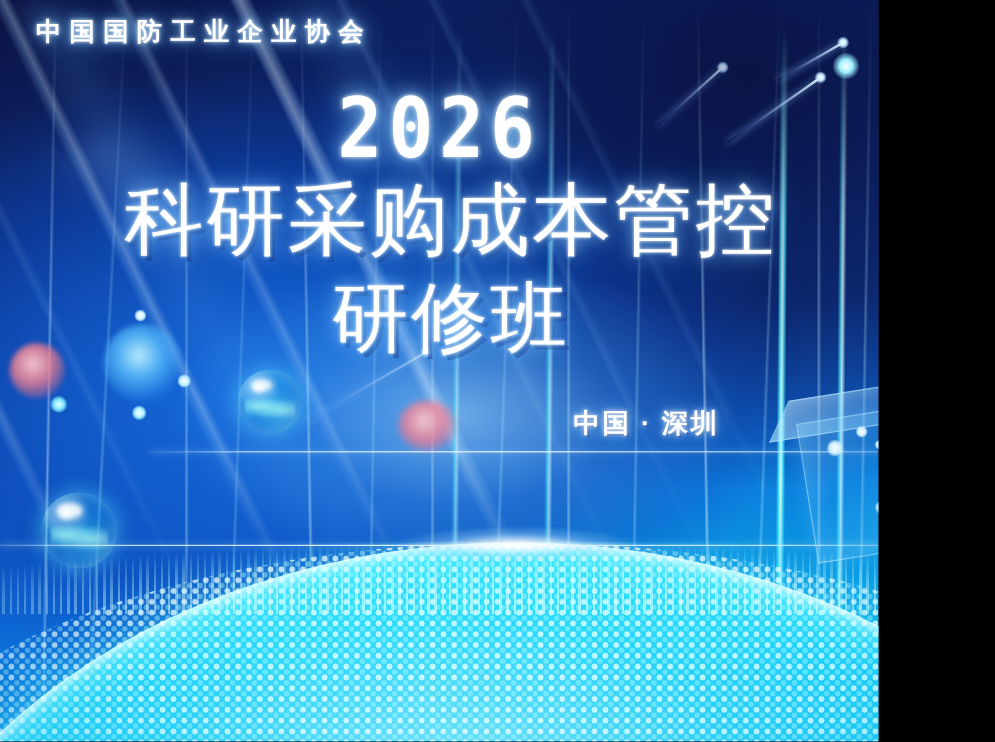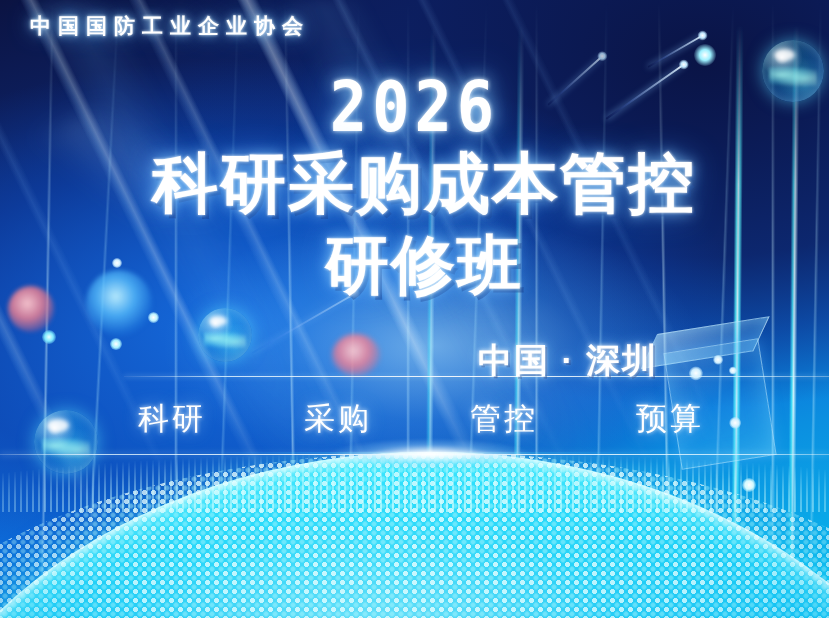--- a/index.html
+++ b/index.html
@@ -1,21 +1,21 @@
 <!DOCTYPE html>
 <html><head>
 <meta charset="utf-8">
 <title>Poster</title>
 <style>
   html, body { margin:0; padding:0; background:#000; }
   body { font-family:"Liberation Sans", sans-serif; }
 
   #poster {
     position:relative;
-    width:829px; height:618px;
+    width:732px; height:618px;
     overflow:hidden;
     background:
       radial-gradient(ellipse 45% 30% at 52% 56%, rgba(180,235,255,0.55) 0%, rgba(120,210,255,0.18) 40%, rgba(0,0,0,0) 72%),
       radial-gradient(ellipse 70% 50% at 30% 52%, rgba(22,110,225,0.95) 0%, rgba(12,70,180,0.55) 55%, rgba(0,0,0,0) 85%),
       radial-gradient(ellipse 80% 70% at 85% 10%, rgba(10,20,70,1) 0%, rgba(12,30,95,0.85) 45%, rgba(0,0,0,0) 80%),
       linear-gradient(165deg, #0b1342 0%, #0d2060 16%, #0f3a96 34%, #0f58c4 52%, #0d6ad8 64%, #0b8fe0 76%, #0aa8e8 88%, #07c3f0 100%);
   }
 
   .layer { position:absolute; inset:0; pointer-events:none; }
 
@@ -203,42 +203,42 @@
     font-size:62px; font-weight:bold; letter-spacing:5px;
     color:#fff;
     font-family:"DejaVu Sans Mono","Liberation Mono",monospace;
     text-shadow:0 0 4px #eaf6ff, 0 0 16px rgba(150,215,255,0.95), 0 0 34px rgba(70,160,255,0.85);
     transform:scaleY(1.12);
   }
 
   #title-1, #title-2 {
     position:absolute; left:0; right:4px;
     text-align:center; white-space:nowrap;
-    font-weight:bold; color:#fff;
+    font-weight:normal; color:#fff;
     letter-spacing:2px;
     text-shadow:
       0 0 3px rgba(255,255,255,0.95),
       0 0 14px rgba(150,215,255,0.9),
       0 0 30px rgba(60,150,255,0.85),
       4px 4px 0 rgba(10,40,120,0.45);
     margin-left: 23px;
   }
   #title-1 { top:139px; font-size:66px; }
   #title-2 { top:222px; font-size:64px; }
 
   #date {
     position:absolute; left:140px; top:333px;
     font-size:33px; font-weight:bold; letter-spacing:3px;
     color:#fff; white-space:nowrap;
     font-family:"DejaVu Sans","Liberation Sans",sans-serif;
     text-shadow:0 0 4px rgba(255,255,255,0.9), 0 0 14px rgba(150,215,255,0.85), 2px 2px 0 rgba(10,45,125,0.5);
   }
   #location {
     position:absolute; left:478px; top:338px;
-    font-size:34px; font-weight:bold; letter-spacing:2px;
+    font-size:22px; font-weight:bold; letter-spacing:2px;
     color:#fff; white-space:nowrap;
     text-shadow:0 0 4px rgba(255,255,255,0.9), 0 0 14px rgba(150,215,255,0.85), 2px 2px 0 rgba(10,45,125,0.5);
   }
 
   #keywords {
     position:absolute; left:138px; top:398px; width:566px;
     display:flex; justify-content:space-between; align-items:center;
   }
   #keywords .kw {
     font-size:31px; letter-spacing:3px; color:#fff; white-space:nowrap;
@@ -319,21 +319,15 @@
 
     <div id="year">2026</div>
 
     <div id="title-1">科研采购成本管控</div>
 
     <div id="title-2">研修班</div>
 
 
     <div id="location">中国 · 深圳</div>
 
-    <div id="keywords">
-      <span class="kw">科研</span>
-      <span class="kw">采购</span>
-      <span class="kw">管控</span>
-      <span class="kw">预算</span>
-    </div>
 
   </div>
 </div>
 
 </body></html>

